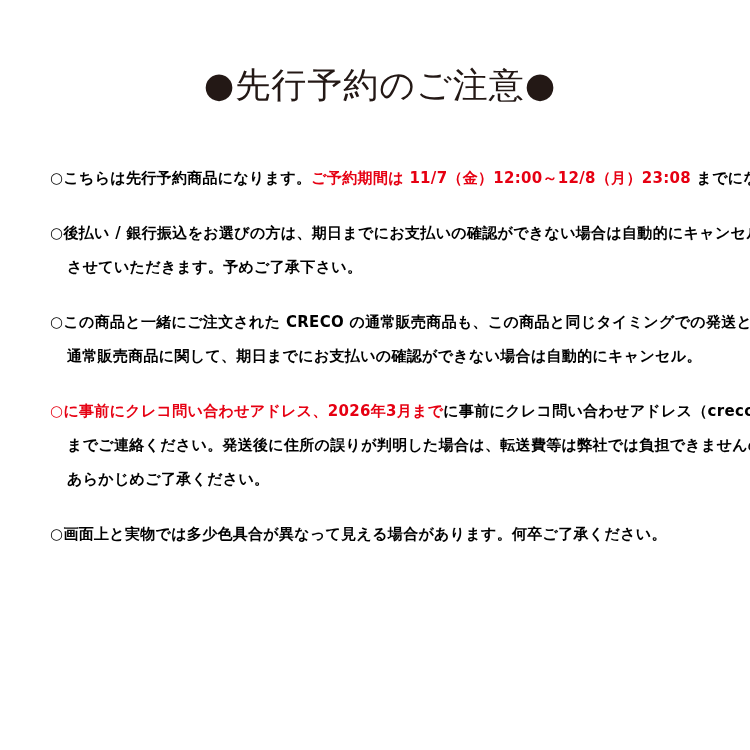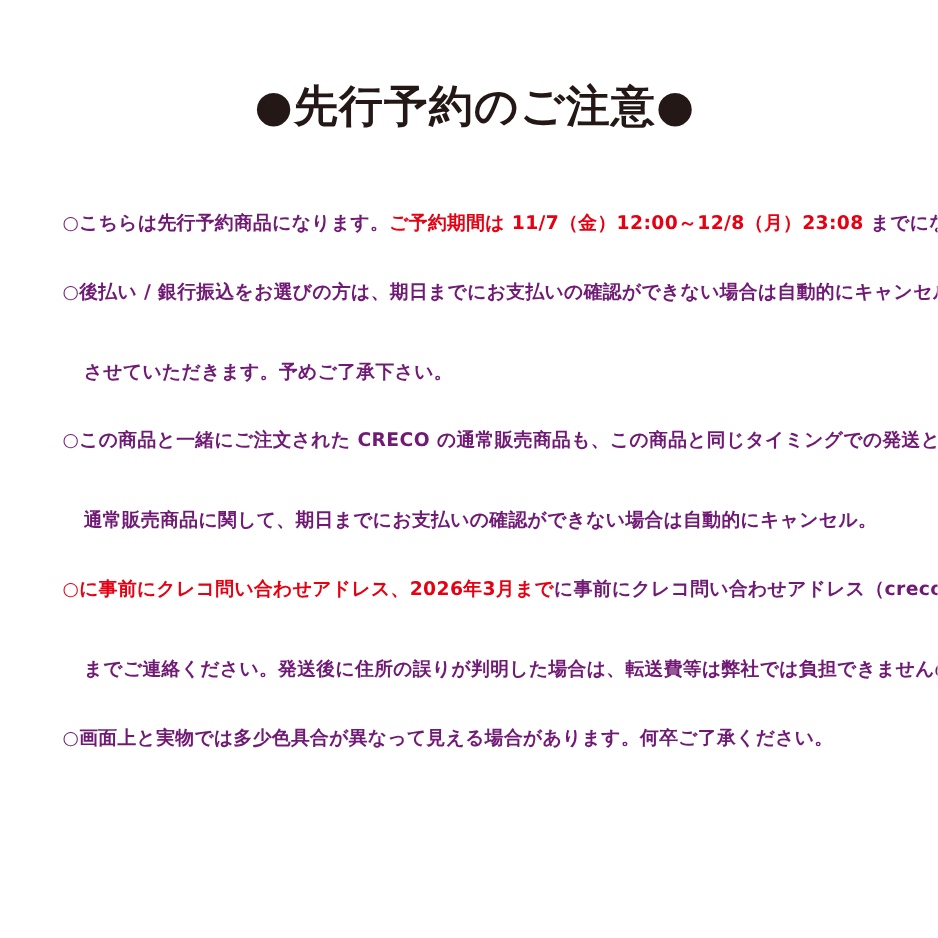--- a/index.html
+++ b/index.html
@@ -18,42 +18,41 @@
     width: 750px;
     height: 750px;
     box-sizing: border-box;
     padding: 62px 40px 0 50px;
     background: #ffffff;
   }
   .title {
     margin: 0 0 52px 0;
     text-align: center;
     font-size: 35px;
-    font-weight: bold;
+    font-weight: normal;
     letter-spacing: 1px;
     color: #231815;
     white-space: nowrap;
   }
   .notes {
     font-size: 15px;
     font-weight: 600;
     letter-spacing: 0.3px;
   }
   .note {
     margin: 0 0 21px 0;
   }
   .line {
     line-height: 34px;
     white-space: nowrap;
   }
   .line.indent {
     padding-left: 17px;
-    margin-top: 30px;
   }
-  .seg { color: #701a75; }
+  .seg { color: #000000; }
   .seg.red { color: var(--accent-red, #e60012); }
 </style>
 </head>
 <body>
 
 <div class="page">
   <h1 class="title">●先行予約のご注意●</h1>
   <div class="notes">
       <div class="note">
         <div class="line"><span class="seg">○こちらは先行予約商品になります。</span><span class="seg red">ご予約期間は 11/7（金）12:00～12/8（月）23:08 </span><span class="seg">までになります。</span></div>
@@ -62,18 +61,19 @@
         <div class="line"><span class="seg">○後払い / 銀行振込をお選びの方は、期日までにお支払いの確認ができない場合は自動的にキャンセル</span></div>
         <div class="line indent"><span class="seg">させていただきます。予めご了承下さい。</span></div>
       </div>
       <div class="note">
         <div class="line"><span class="seg">○この商品と一緒にご注文された CRECO の通常販売商品も、この商品と同じタイミングでの発送となります。</span></div>
         <div class="line indent"><span class="seg">通常販売商品に関して、期日までにお支払いの確認ができない場合は自動的にキャンセル。</span></div>
       </div>
       <div class="note">
         <div class="line"><span class="seg red">○に事前にクレコ問い合わせアドレス、2026年3月まで</span><span class="seg">に事前にクレコ問い合わせアドレス（creco@hunet-corp.jp）</span></div>
         <div class="line indent"><span class="seg">までご連絡ください。発送後に住所の誤りが判明した場合は、転送費等は弊社では負担できませんので</span></div>
+        <div class="line indent"><span class="seg">あらかじめご了承ください。</span></div>
       </div>
       <div class="note">
         <div class="line"><span class="seg">○画面上と実物では多少色具合が異なって見える場合があります。何卒ご了承ください。</span></div>
       </div>
     </div>
 </div>
 
 </body></html>

